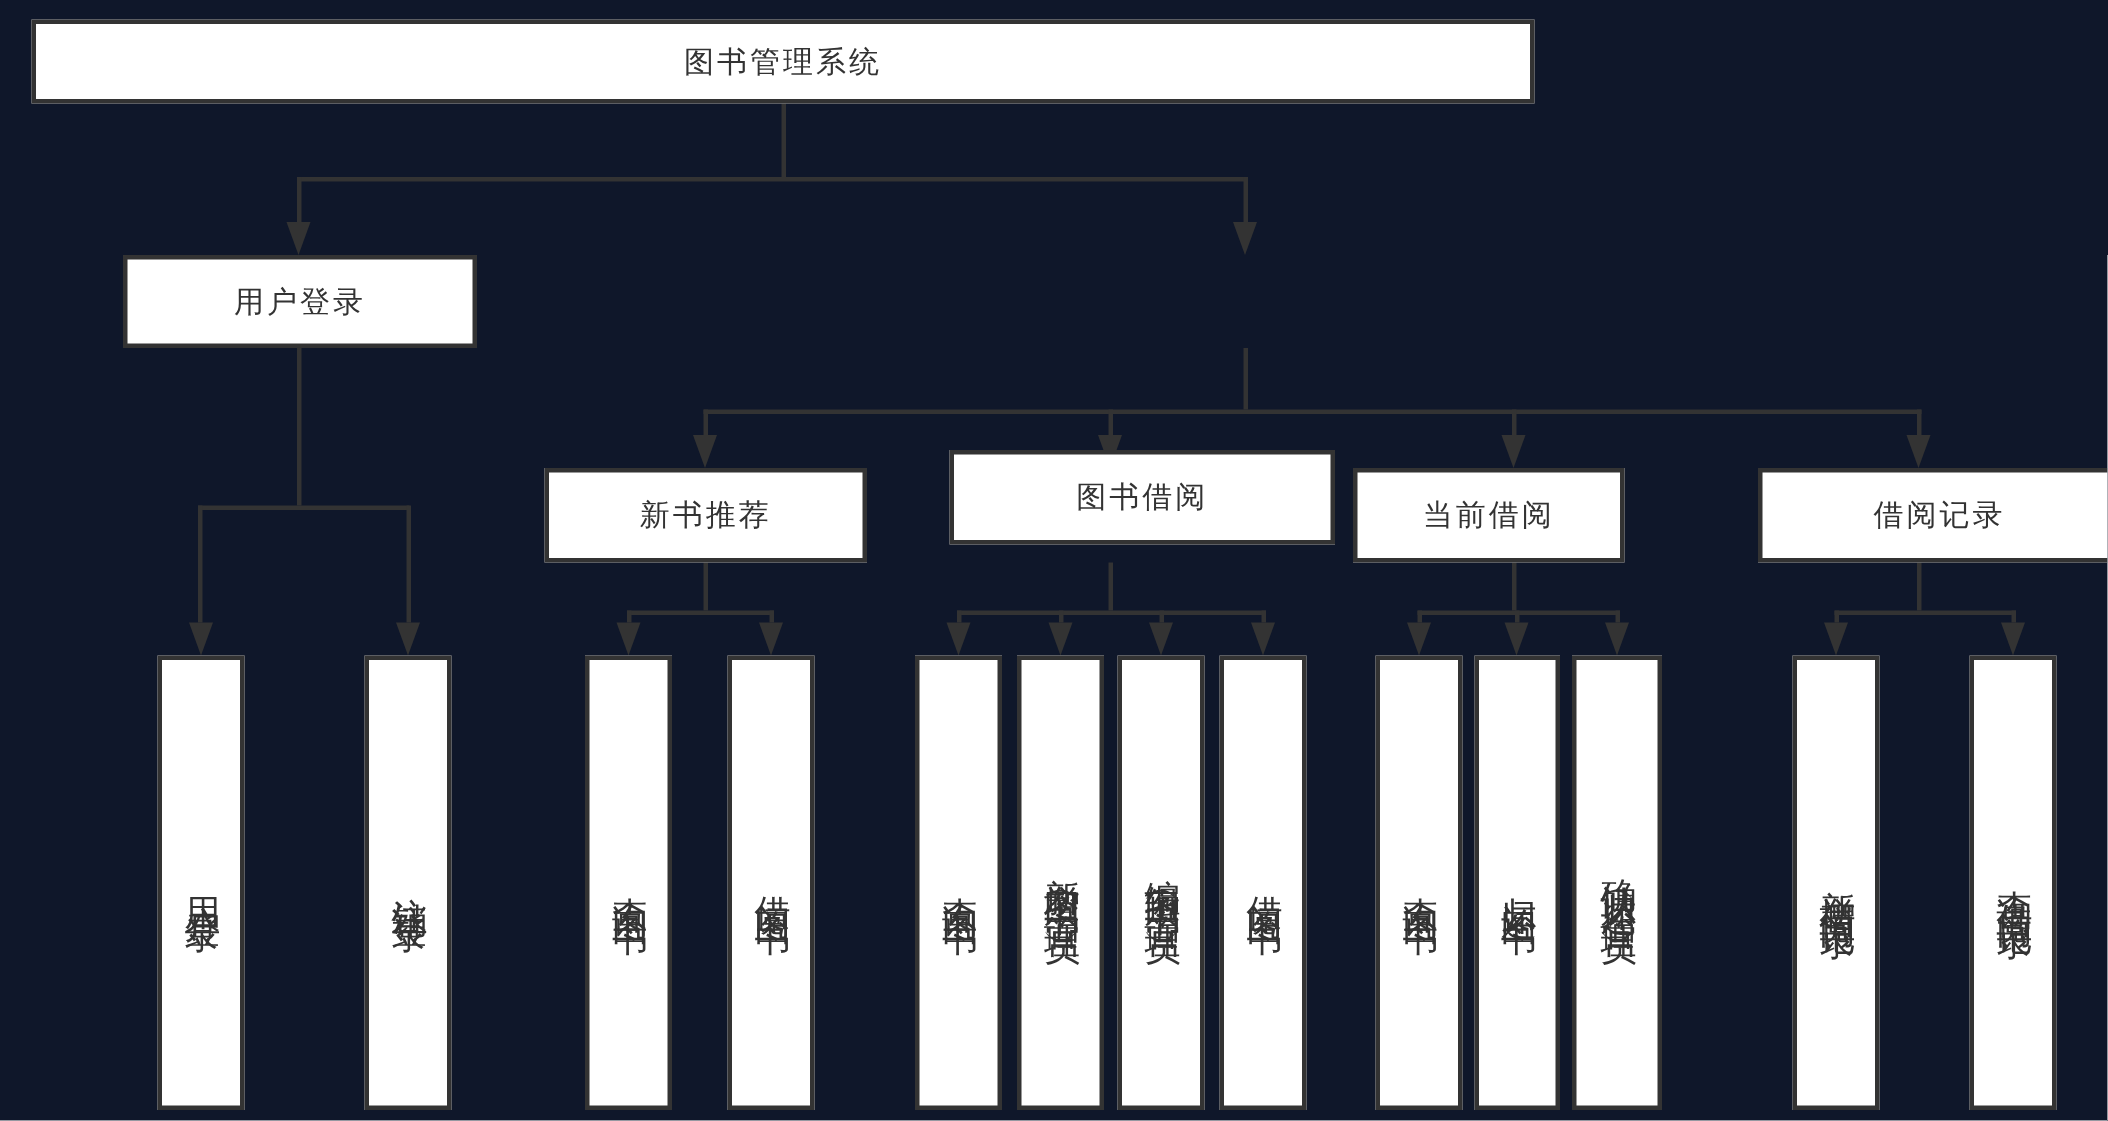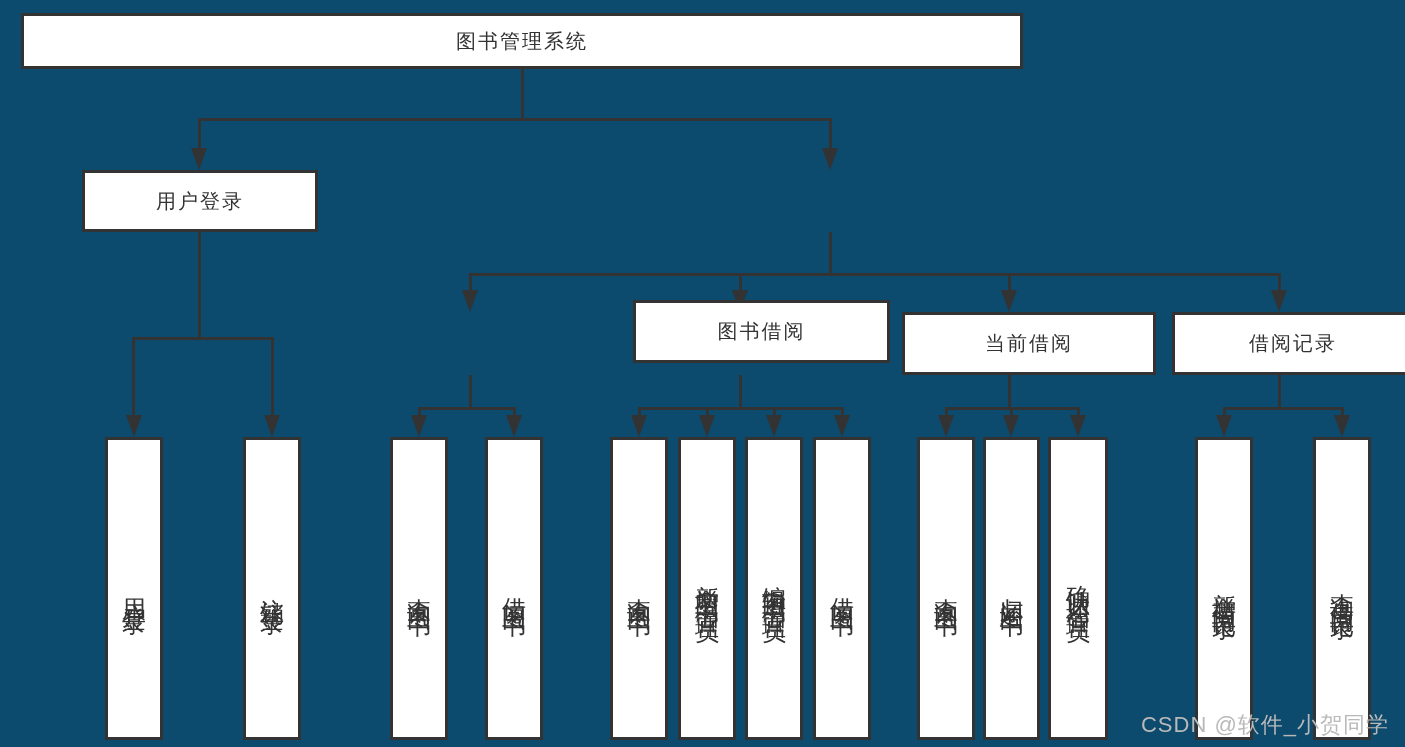--- a/index.html
+++ b/index.html
@@ -1,20 +1,20 @@
 <!DOCTYPE html>
 <html><head>
 <meta charset="utf-8">
 <style>
   html, body { margin: 0; padding: 0; background: #ffffff; }
   #canvas {
     position: relative;
     width: 1405px;
     height: 747px;
-    background: #0c4a6e;
+    background: #0f172a;
     font-family: "Liberation Sans", sans-serif;
     overflow: hidden;
   }
   
   .vl { position: absolute; width: 3px; background: #333333; }
   .hl { position: absolute; height: 3px; background: #333333; }
   .ar {
     position: absolute; width: 0; height: 0;
     border-left: 8px solid transparent;
     border-right: 8px solid transparent;
@@ -118,24 +118,27 @@
   <div class="ar" style="left:1334px;top:415px"></div>
 
   <div class="box h" style="left:21px;top:13px;width:1002px;height:56px">
     <span>图书管理系统</span>
   </div>
 
   <div class="box h" style="left:82px;top:170px;width:236px;height:62px">
     <span>用户登录</span>
   </div>
 
+  <div class="box h" style="left:363px;top:312px;width:215px;height:63px">
+    <span>新书推荐</span>
+  </div>
   <div class="box h" style="left:633px;top:300px;width:257px;height:63px">
     <span>图书借阅</span>
   </div>
-  <div class="box h" style="left:902px;top:312px;width:254px;height:63px">
+  <div class="box h" style="left:902px;top:312px;width:181px;height:63px">
     <span>当前借阅</span>
   </div>
   <div class="box h" style="left:1172px;top:312px;width:242px;height:63px">
     <span>借阅记录</span>
   </div>
 
   <div class="box v" style="left:105px;top:437px;width:58px;height:303px">
     <span>用户登录</span>
   </div>
   <div class="box v" style="left:243px;top:437px;width:58px;height:303px">
@@ -172,15 +175,14 @@
     <span>确认归还（管理员）</span>
   </div>
 
   <div class="box v" style="left:1195px;top:437px;width:58px;height:303px">
     <span>新增借阅记录</span>
   </div>
   <div class="box v" style="left:1313px;top:437px;width:58px;height:303px">
     <span>查询借阅记录</span>
   </div>
 
-  <div class="watermark">CSDN @软件_小贺同学</div>
 
 </div>
 
 </body></html>

